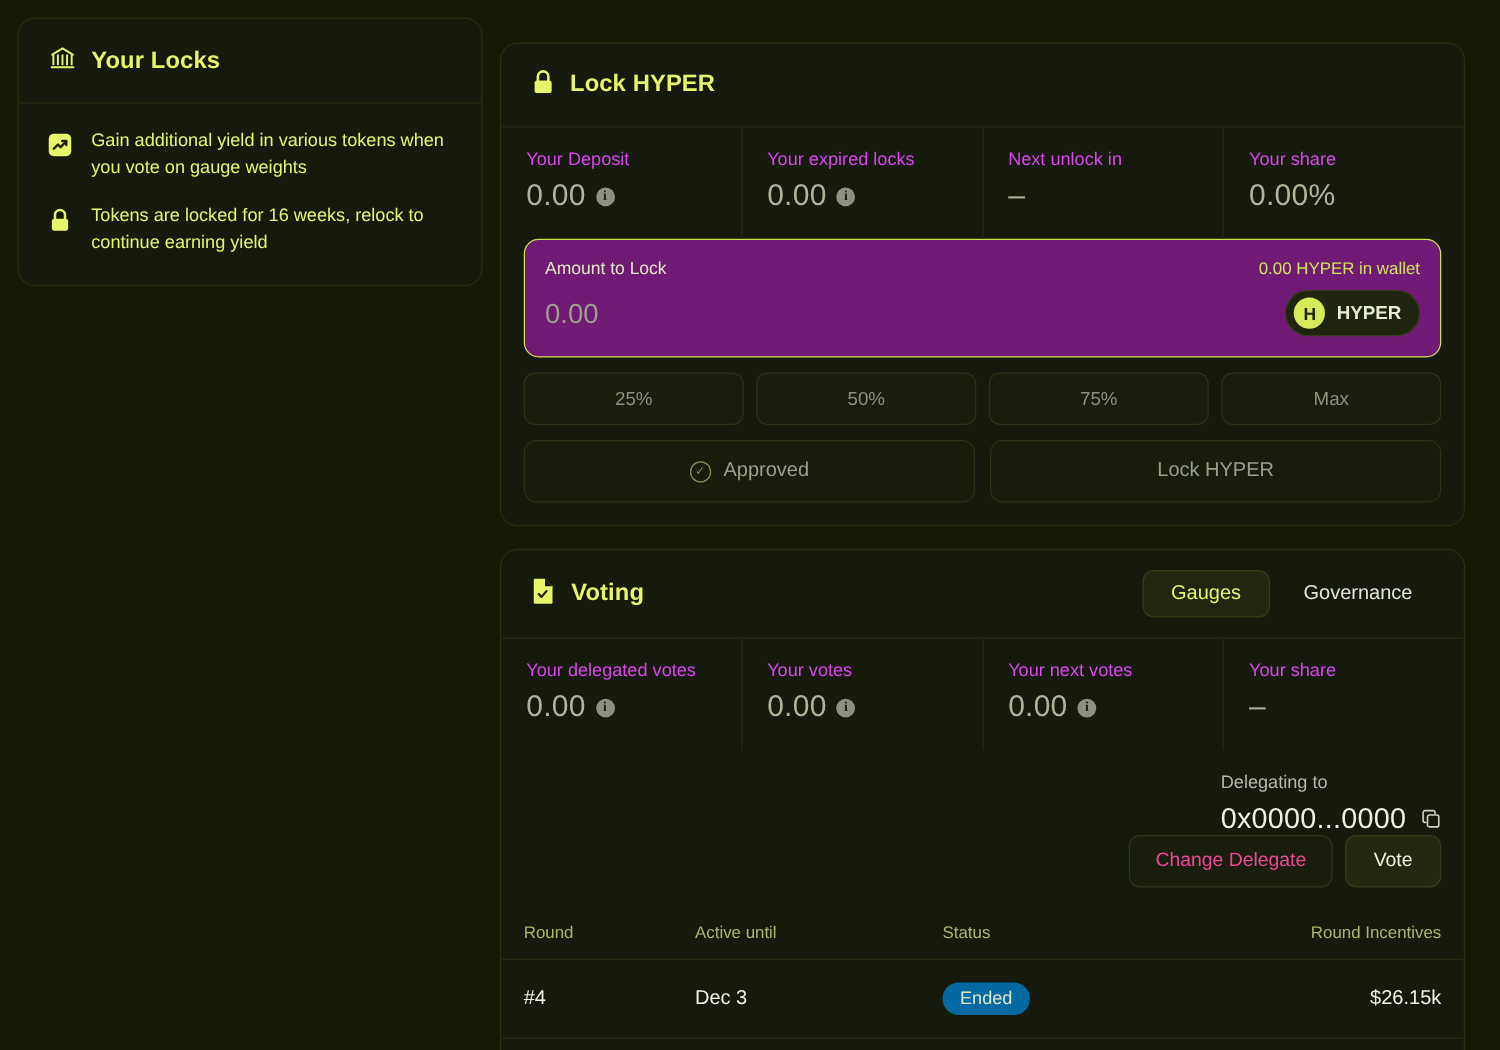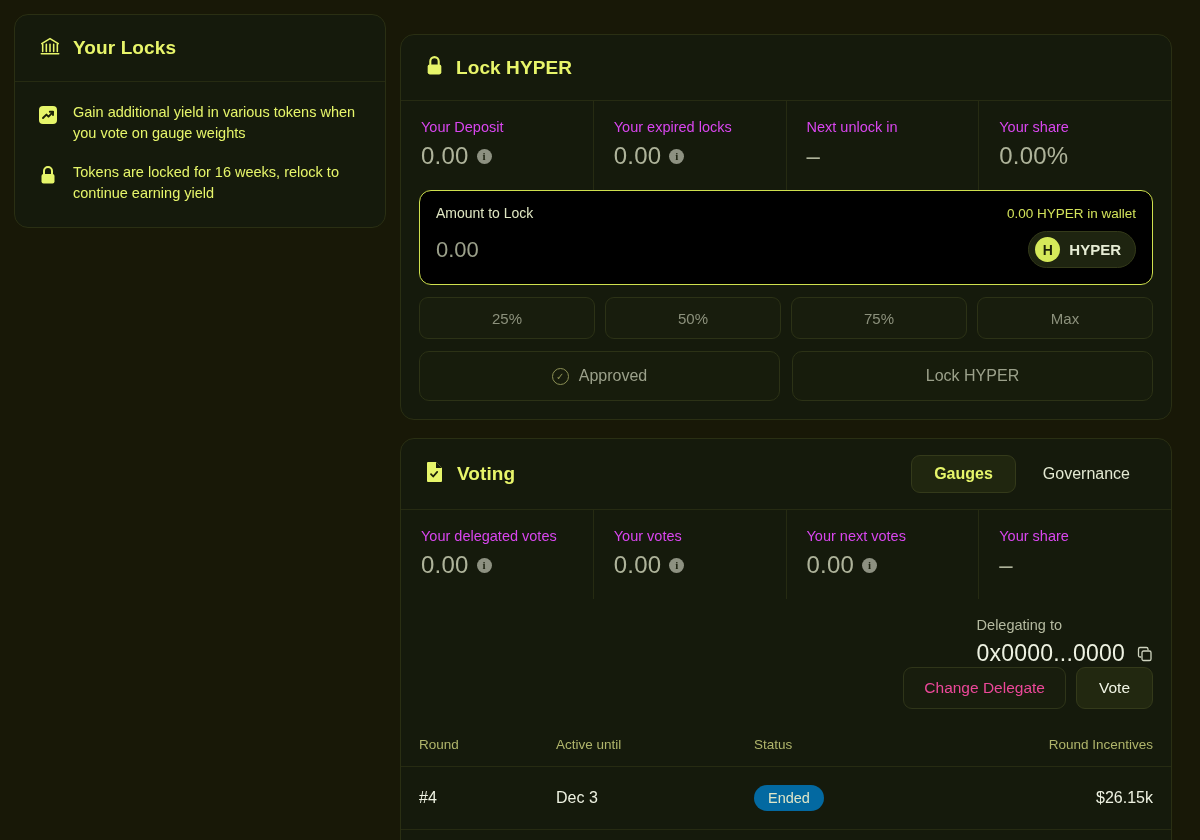--- a/index.html
+++ b/index.html
@@ -137,21 +137,21 @@
     line-height: 1;
   }
 
   
   .lock-body { padding: 0 18px 18px 18px; }
 
   .amount-box {
     border: 1px solid #cfe04e;
     border-radius: 12px;
     padding: 14px 16px 16px 16px;
-    background: #000000;
+    background: #701a75;
   }
 
   .amount-top {
     display: flex;
     justify-content: space-between;
     align-items: center;
   }
 
   .amount-label { color: #dfe6c2; font-size: 14px; }
 
@@ -278,21 +278,20 @@
     background: transparent;
     border: 1px solid transparent;
     font-family: "Liberation Sans", sans-serif;
     cursor: pointer;
   }
 
   .tab.active {
     color: #e6f56a;
     background: #20260f;
     border: 1px solid #343a1a;
-    font-weight: bold;
   }
 
   
   .delegating {
     display: flex;
     justify-content: space-between;
     align-items: flex-end;
     padding: 18px 18px 20px 18px;
     flex-direction: column;
   }

